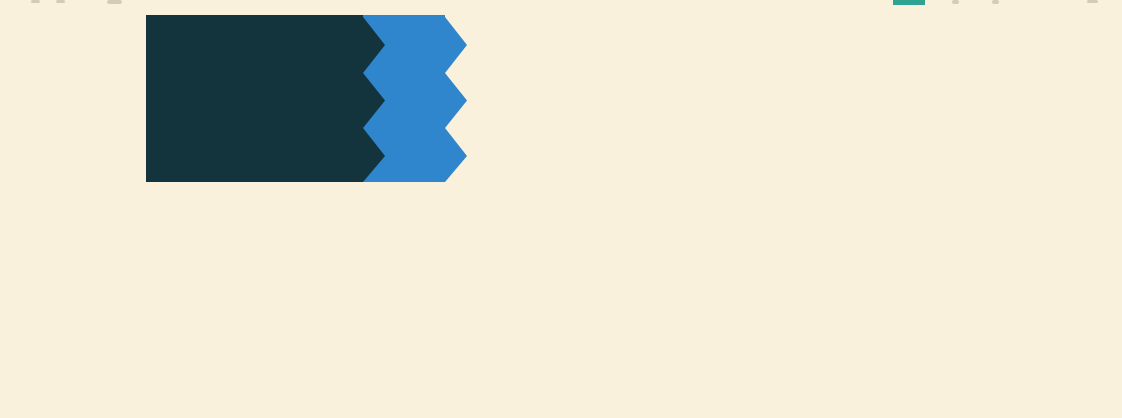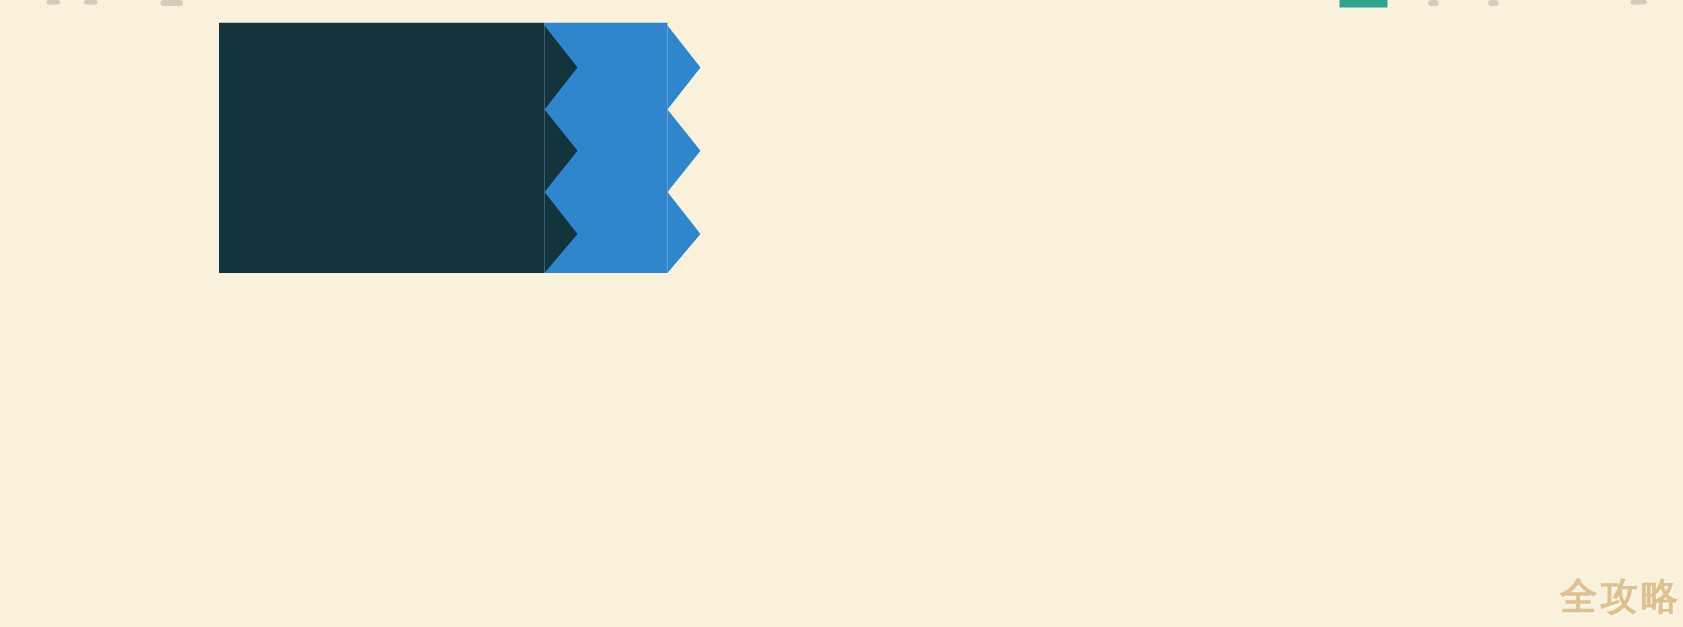--- a/index.html
+++ b/index.html
@@ -76,14 +76,13 @@
     
 
     
 
     
 
     
 
   </div>
 
-  <div class="watermark">全攻略</div>
 </div>
 
 </body></html>

